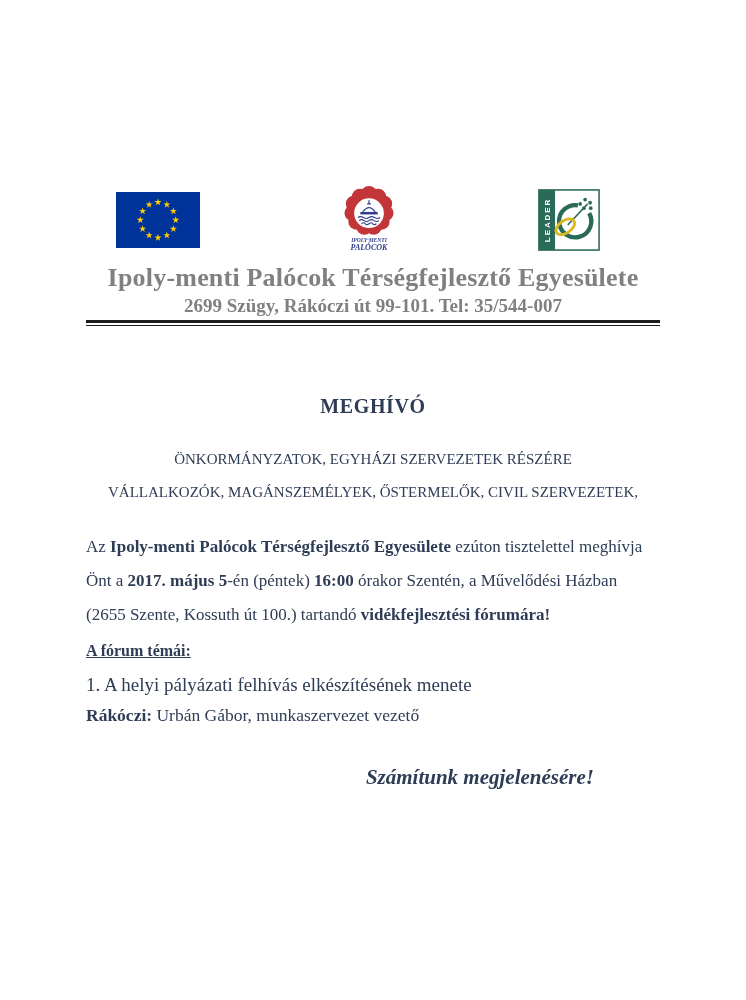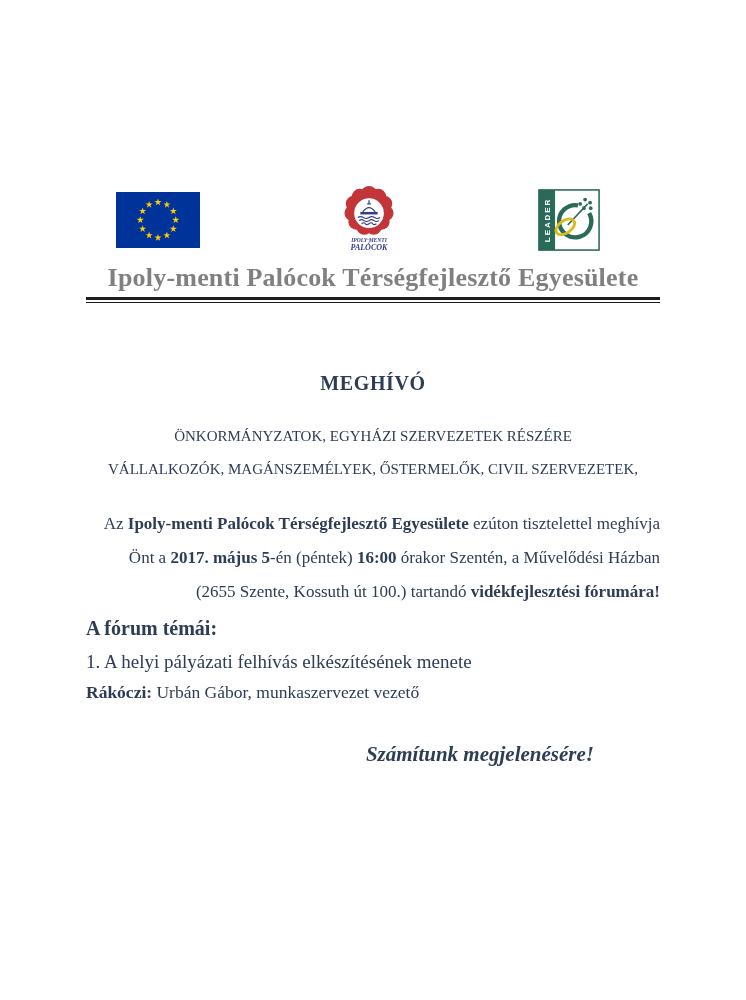--- a/index.html
+++ b/index.html
@@ -48,27 +48,27 @@
   .invitation-title{
     margin:68px 0 0 0;text-align:center;
     font-size:20px;font-weight:bold;letter-spacing:0.6px;
     line-height:24px;
   }
   .audience{
     margin-top:25px;text-align:center;
     font-size:15px;line-height:33px;
   }
   .body-par{
-    margin:21px 0 0 0;text-align:right;
+    margin:21px 0 0 0;text-align:left;
     font-size:17px;line-height:34px;
   }
   .body-par .seg-bold{font-weight:bold;}
   .topics-heading{
     margin:9px 0 0 0;
-    font-size:20px;font-weight:bold;
+    font-size:16px;font-weight:bold;text-decoration:underline;
     line-height:20px;
   }
   .topic-item{
     margin:13px 0 0 0;font-size:19px;line-height:21px;
   }
   .speaker-line{
     margin:10px 0 0 0;font-size:17.5px;line-height:21px;
   }
   .speaker-label{font-weight:bold;}
   .closing-line{
@@ -164,20 +164,21 @@
         <circle cx="76" cy="17" r="3"></circle>
         <circle cx="84" cy="22" r="3"></circle>
         <circle cx="74" cy="31" r="3"></circle>
         <circle cx="85" cy="31" r="3"></circle>
       </g>
       <ellipse class="leader-ellipse" cx="44" cy="61" rx="17" ry="10" transform="rotate(-35 44 61)"></ellipse>
     </svg>
   </div>
 
   <h1 class="org-name">Ipoly-menti Palócok Térségfejlesztő Egyesülete</h1>
+  <div class="address-line">2699 Szügy, Rákóczi út 99-101. Tel: 35/544-007</div>
   <div class="header-divider"></div>
 
   <h2 class="invitation-title">MEGHÍVÓ</h2>
 
   <div class="audience">
     <div>ÖNKORMÁNYZATOK, EGYHÁZI SZERVEZETEK RÉSZÉRE</div>
     <div>VÁLLALKOZÓK, MAGÁNSZEMÉLYEK, ŐSTERMELŐK, CIVIL SZERVEZETEK,</div>
   </div>
 
   <p class="body-par"><span>Az </span><span class="seg-bold">Ipoly-menti Palócok Térségfejlesztő Egyesülete</span><span> ezúton tisztelettel meghívja Önt a </span><span class="seg-bold">2017. május 5</span><span>-én (péntek) </span><span class="seg-bold">16:00</span><span> órakor Szentén, a Művelődési Házban (2655 Szente, Kossuth út 100.)  tartandó </span><span class="seg-bold">vidékfejlesztési fórumára!</span></p>

